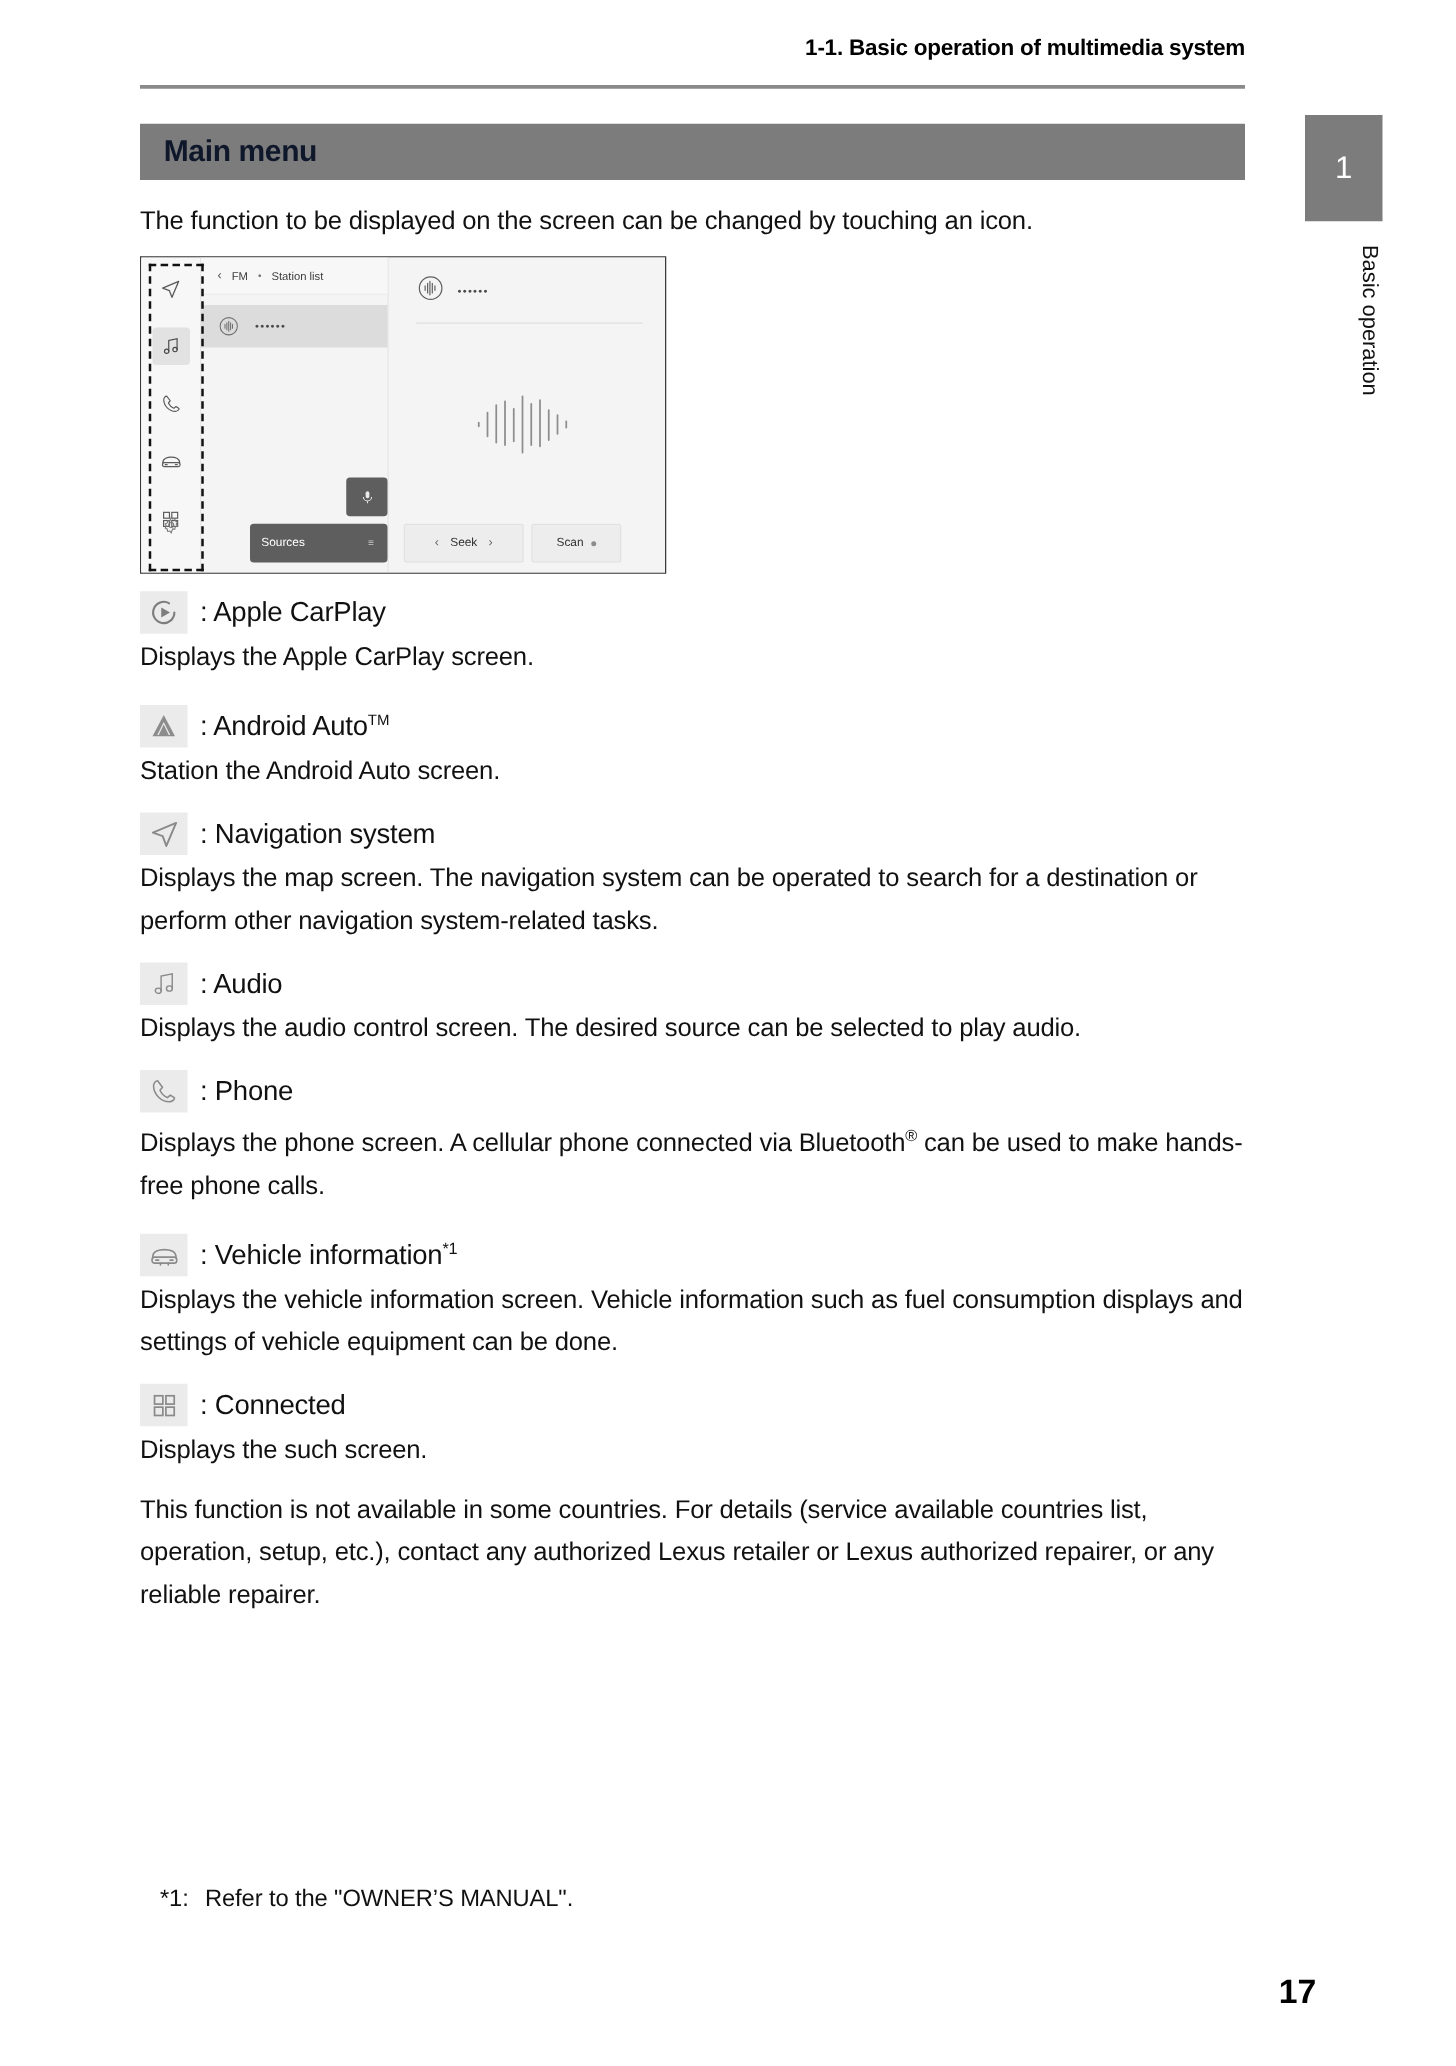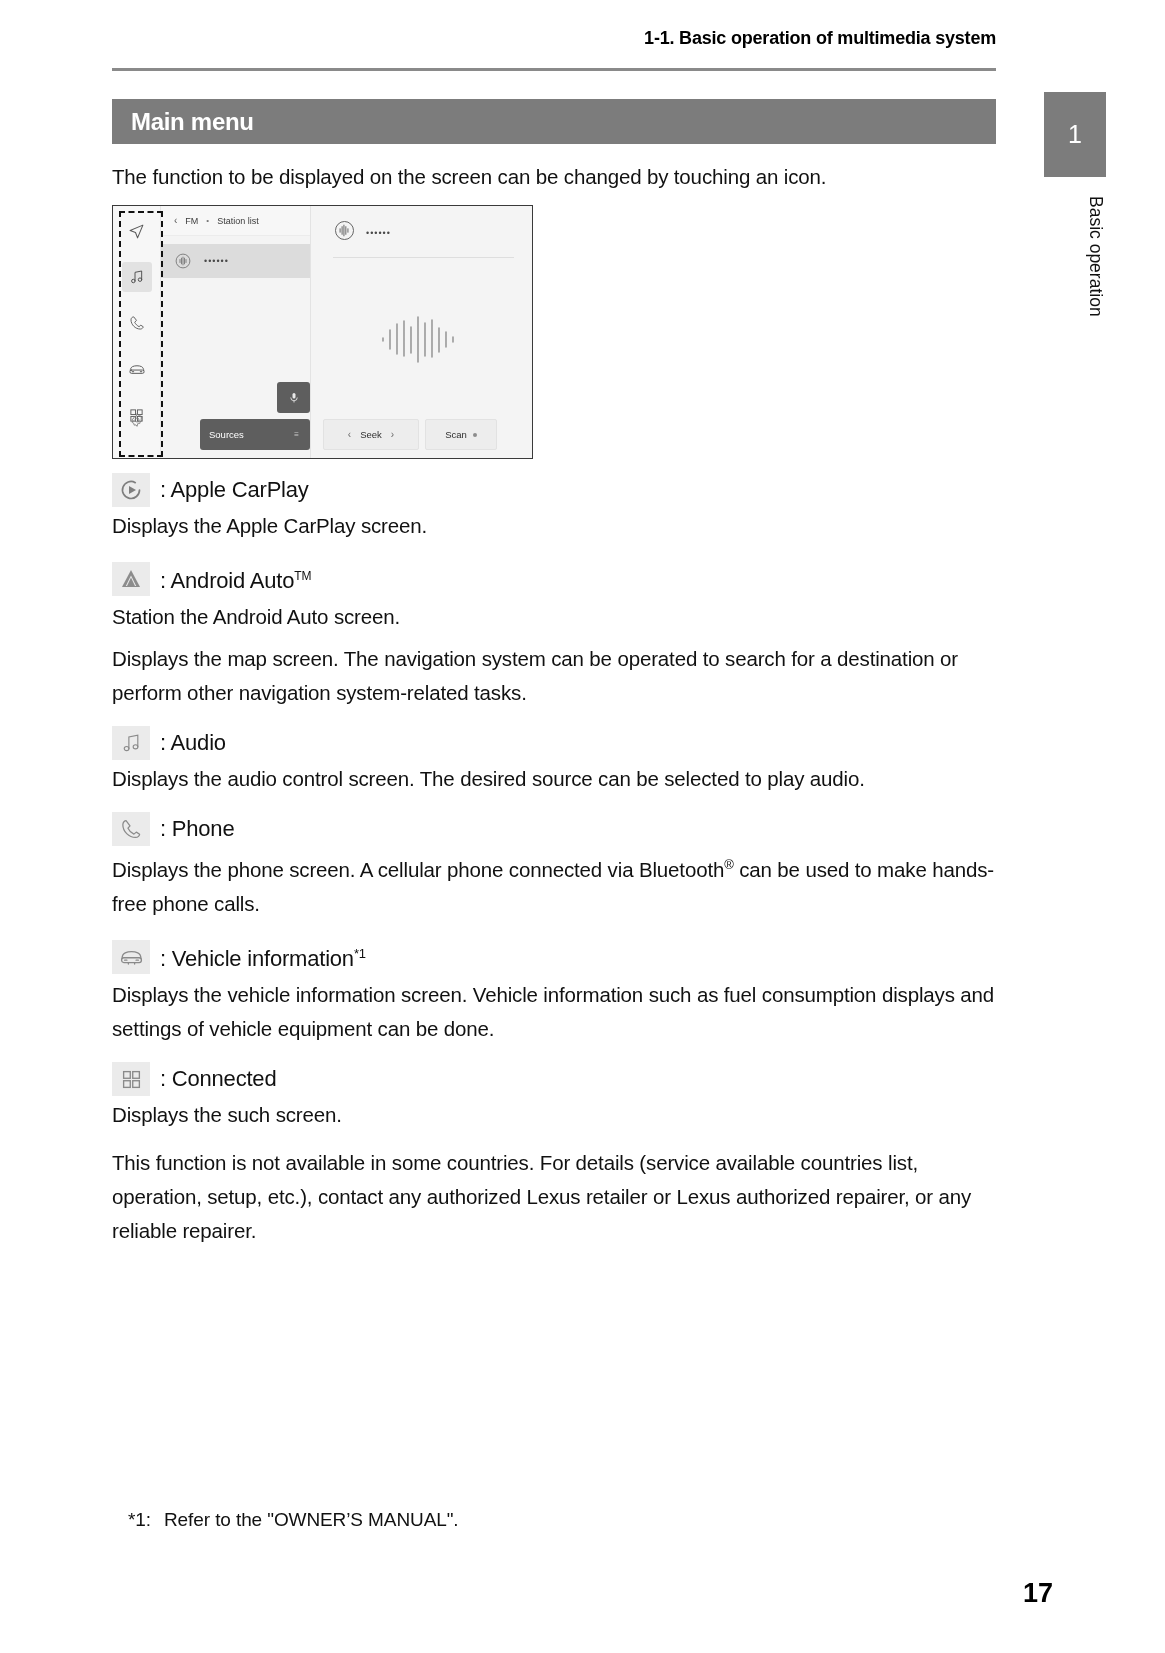--- a/index.html
+++ b/index.html
@@ -53,21 +53,21 @@
   }
 
   
   .sect-bar {
     position: absolute;
     left: 112px; top: 99px; width: 884px; height: 45px;
     background: #7c7c7c;
     display: flex; align-items: center;
   }
   .sect-bar span {
-    color: #ffffff;
+    color: #0f172a;
     font-size: 24px;
     font-weight: bold;
     letter-spacing: -0.3px;
     margin-left: 19px;
   }
 
   
   .body-col { position: absolute; left: 112px; top: 160px; width: 884px; }
   p.bt {
     font-size: 20.5px;
@@ -201,21 +201,21 @@
     gap: 9px;
     font-size: 9.5px; color: #2f2f2f;
   }
   .seek-btn { width: 96px; }
   .scan-btn { width: 72px; gap: 6px; }
   .seek-btn .ar { color: #6a6a6a; font-size: 10px; }
   .scan-dot { width: 4px; height: 4px; border-radius: 50%; background: #8c8c8c; }
 
   
   .def-row {
-    display: flex; align-items: center; gap: 0;
+    display: flex; align-items: flex-end; gap: 0;
     margin-top: 16px; margin-bottom: 2px;
   }
   .def-ico {
     width: 38px; height: 34px;
     background: #ebebeb;
     display: inline-flex; align-items: center; justify-content: center;
     flex: 0 0 auto;
   }
   .def-txt {
     font-size: 22px;
@@ -397,20 +397,28 @@
         <svg width="24" height="24" viewBox="0 0 24 24">
           <path d="M12 3 L21 20 H3 Z" fill="#8c8c8c"></path>
           <path d="M12 8.5 L17.2 19 H6.8 Z" fill="#ebebeb"></path>
           <path d="M12 10.5 L16 19 H8 Z" fill="#8c8c8c"></path>
         </svg>
       </span>
       <span class="def-txt"><span>: Android Auto</span><sup class="tm">TM</sup></span>
     </div>
     <p class="bt">Station the Android Auto screen.</p>
 
+    <div class="def-row">
+      <span class="def-ico">
+        <svg width="25" height="25" viewBox="0 0 24 24" fill="none" stroke="#8a8a8a" stroke-width="1.5" stroke-linejoin="round">
+          <path d="M21 3.2 L3.2 10.6 L10.7 13.4 L13.5 20.9 Z"></path>
+        </svg>
+      </span>
+      <span class="def-txt">: Navigation system</span>
+    </div>
     <p class="bt">Displays the map screen. The navigation system can be operated to search for a destination or perform other navigation system-related tasks.</p>
 
     <div class="def-row">
       <span class="def-ico">
         <svg width="21" height="21" viewBox="0 0 24 24" fill="none" stroke="#8a8a8a" stroke-width="1.3">
           <path d="M9 17.6V4.4l10.2-2v13.4" stroke-linecap="round"></path>
           <ellipse cx="6.4" cy="17.8" rx="2.7" ry="2.4"></ellipse>
           <ellipse cx="16.6" cy="15.8" rx="2.7" ry="2.4"></ellipse>
         </svg>
       </span>

